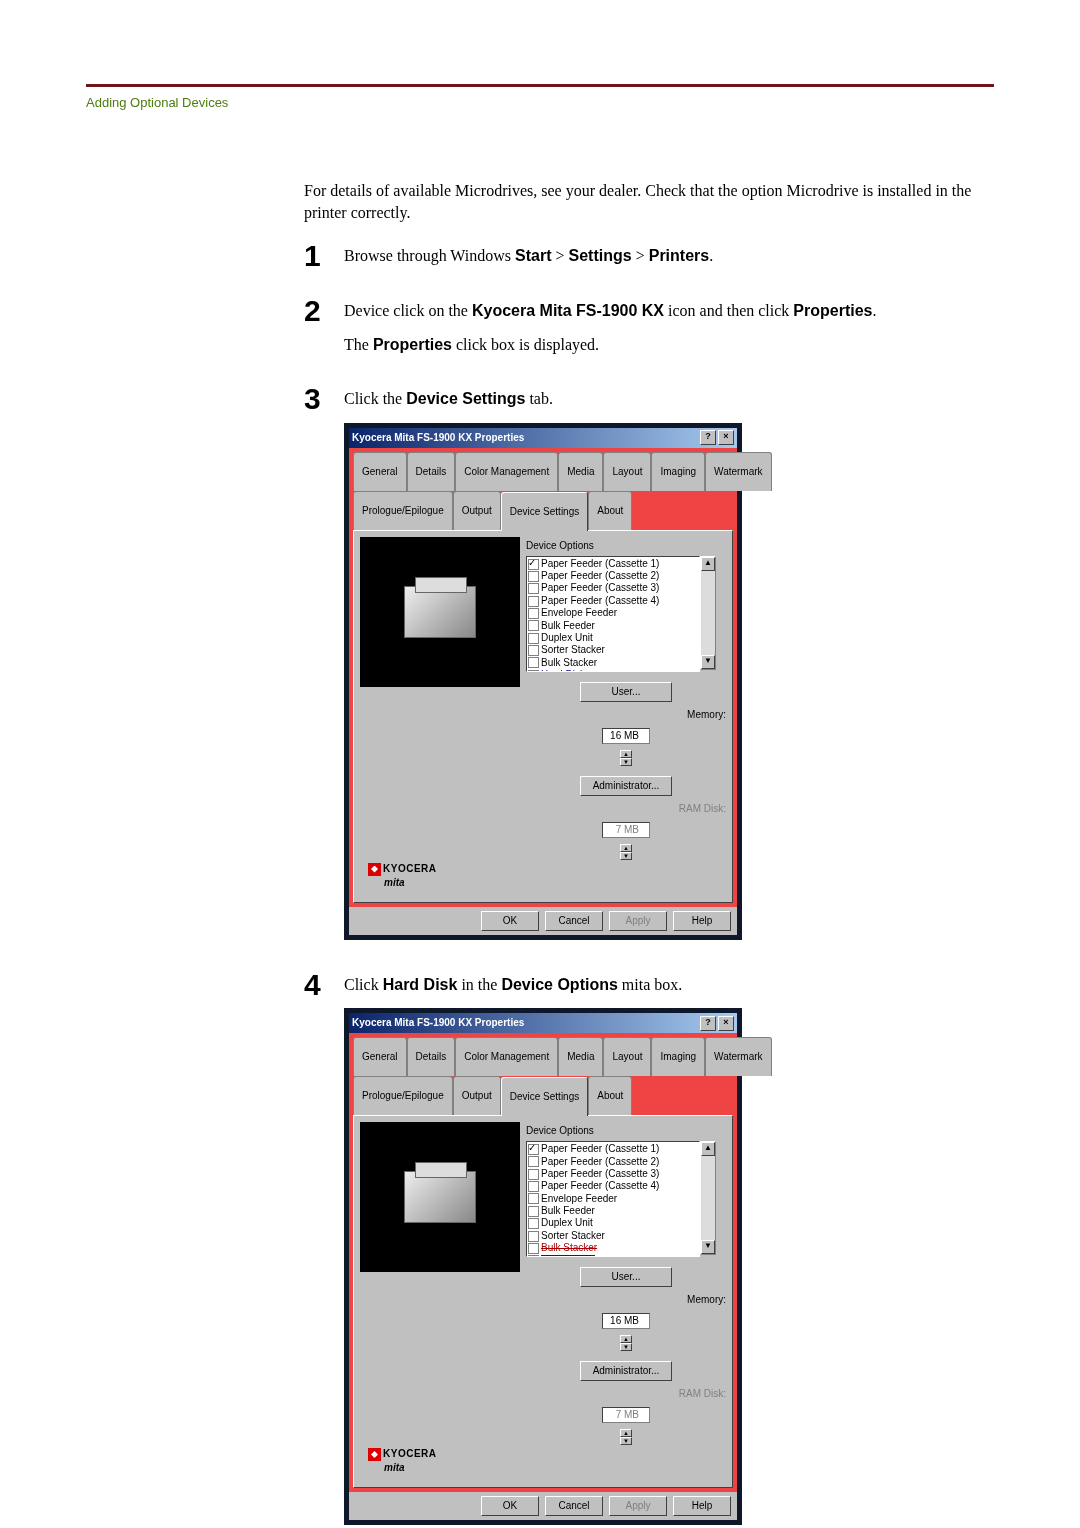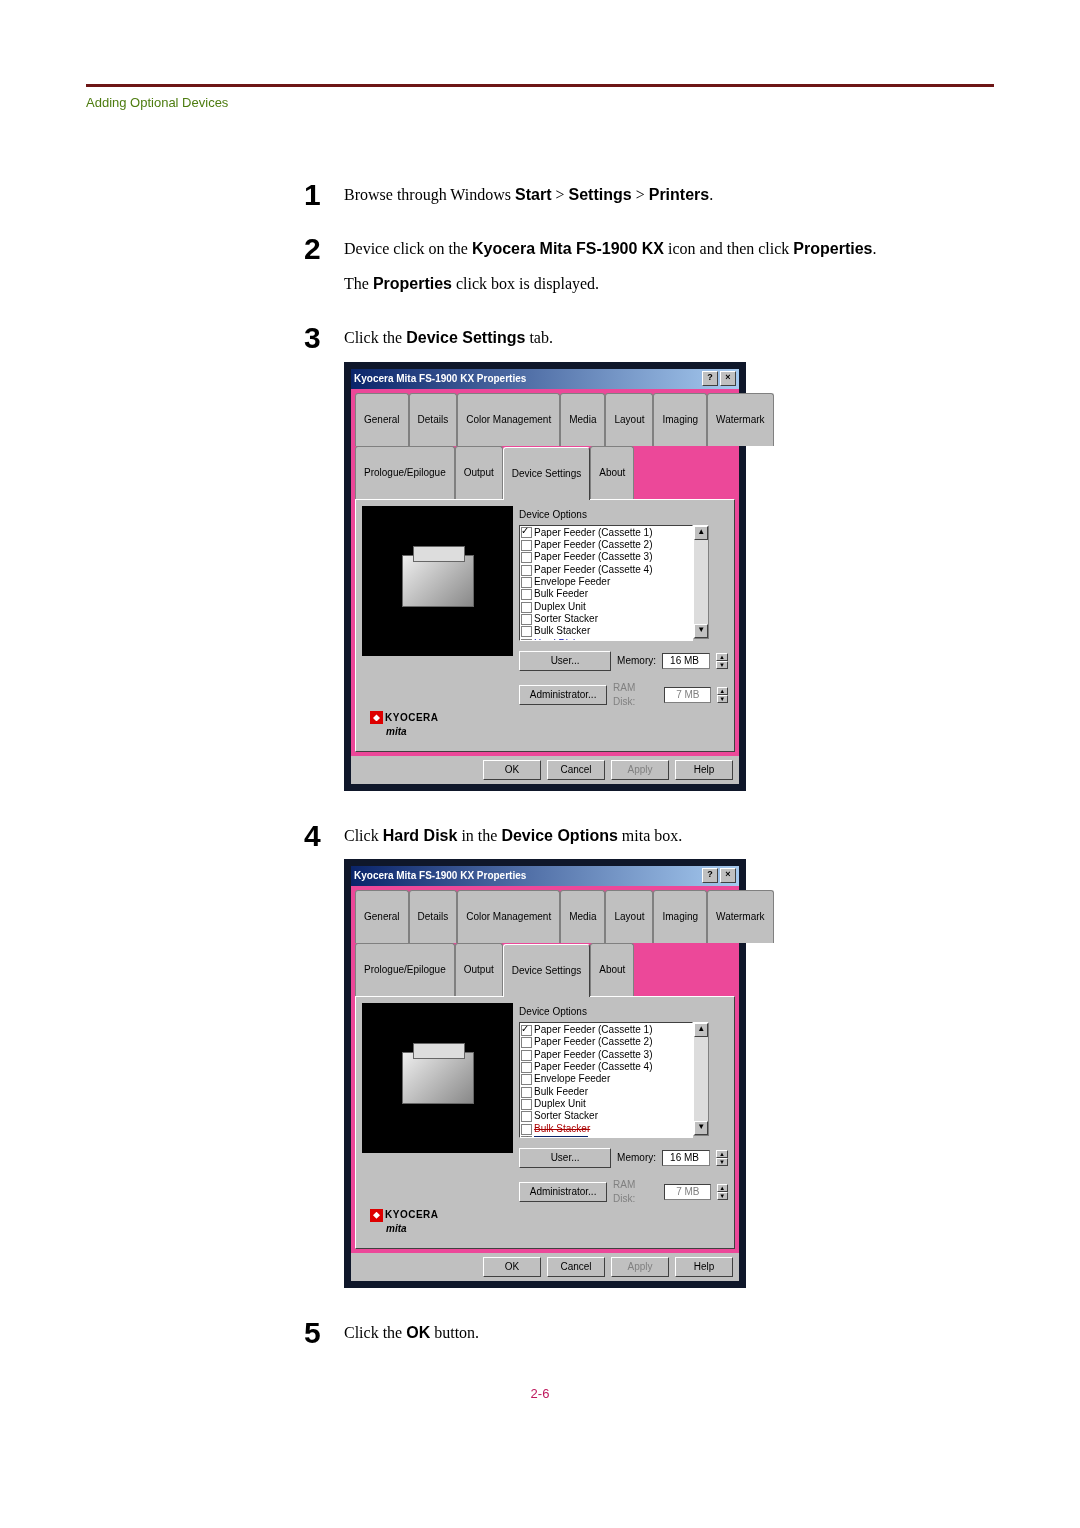--- a/index.html
+++ b/index.html
@@ -67,24 +67,24 @@
   color: #be185d;
   font-family: Arial, Helvetica, sans-serif;
   font-size: 13px;
   margin-top: 30px;
 }
 
 .dialog-wrap { margin: 6px 0 14px 0; }
 
 .dialog {
   width: 388px;
-  border: 7px solid #0f172a;
+  border: 5px solid #0f172a;
   font-family: "MS Sans Serif", Tahoma, Arial, sans-serif;
   font-size: 10px;
-  background: #ec4899;
+  background: #ef4444;
   color: #000;
 }
 .titlebar {
   background: linear-gradient(90deg,#0a246a,#a6caf0);
   color: #fff;
   padding: 2px 3px;
   display: flex;
   align-items: center;
   height: 16px;
 }
@@ -101,21 +101,21 @@
 .tabs-row {
   display: flex;
   padding: 4px 4px 0 4px;
   font-size: 10px;
 }
 .tab {
   border: 1px solid #808080;
   border-bottom: none;
   border-radius: 3px 3px 0 0;
   background: #c0c0c0;
-  padding: 19px 8px;
+  padding: 12px 8px;
   margin-right: 0px;
   white-space: nowrap;
 }
 .tab.active {
   border-top: 1px solid #fff;
   border-left: 1px solid #fff;
   border-right: 1px solid #404040;
   position: relative;
   top: 1px;
   background: #c0c0c0;
@@ -169,21 +169,21 @@
   height:12px; background:#c0c0c0;
   border:1px solid #fff; border-right-color:#404040; border-bottom-color:#404040;
   font-size:8px; text-align:center; line-height:10px;
 }
 .list-item { white-space: nowrap; line-height: 12px; }
 .cb { display:inline-block; width:9px; height:9px; border:1px solid #808080; background:#fff; margin-right:2px; vertical-align:middle; position:relative; }
 .cb.checked::after { content:"✓"; position:absolute; left:-1px; top:-3px; font-size:10px; color:#000; }
 .li-text { vertical-align: middle; }
 .li-text.sel { background:#0a246a; color:#fff; padding:0 1px; }
 
-.btnrow { display:flex; align-items:center; gap:6px; margin-top:10px; }
+.btnrow { display:flex; align-items:center; gap:6px; margin-top:10px;flex-direction:column; }
 .winbtn {
   border:1px solid #fff;
   border-right-color:#404040; border-bottom-color:#404040;
   background:#c0c0c0;
   padding:2px 0;
   font-size:10px;
   text-align:center;
 }
 .user-btn { width: 90px; }
 .admin-btn { width: 90px; }
@@ -222,20 +222,21 @@
 .strike { text-decoration: line-through; color:#a00; }
 </style>
 </head>
 <body>
 
 <div class="page">
   <div class="top-rule"></div>
   <div class="header-line">Adding Optional Devices</div>
 
 
+  <div class="intro">For details of available Microdrives, see your dealer. Check that the option Microdrive is installed in the printer correctly.</div>
 
   <div class="steps">
 
     <div class="step">
       <div class="step-num">1</div>
       <div class="step-body">
         <p>
           <span>Browse through Windows </span><span class="bold">Start</span><span> &gt; </span><span class="bold">Settings</span><span> &gt; </span><span class="bold">Printers</span><span>.</span>
         </p>
       </div>

